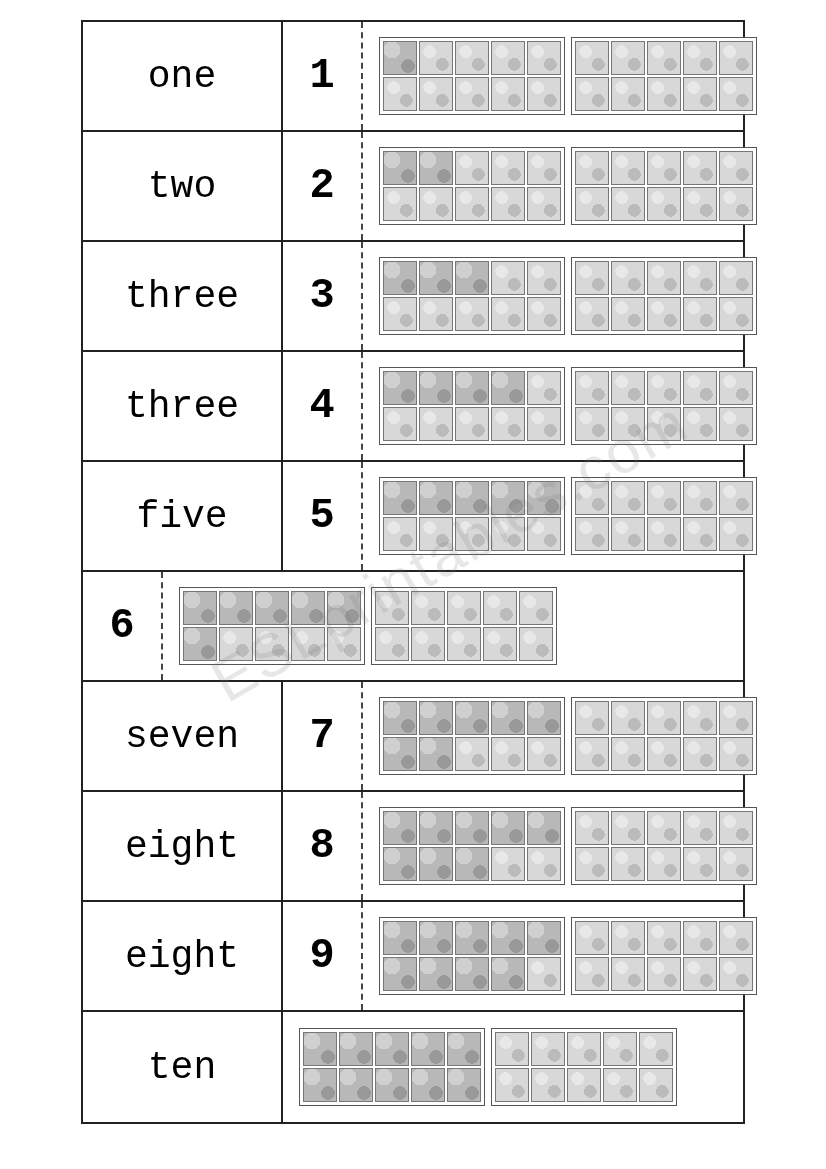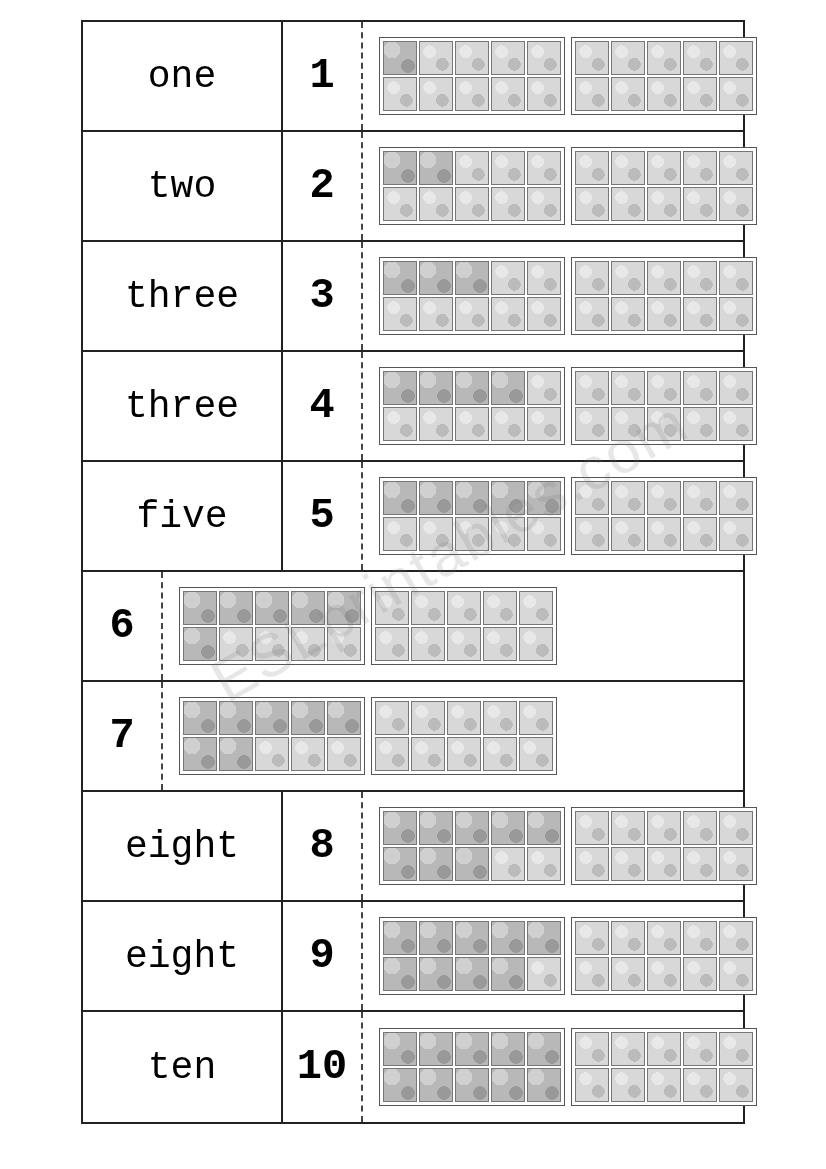--- a/index.html
+++ b/index.html
@@ -303,20 +303,21 @@
               <div class="cell-dot"></div>
               <div class="cell-dot"></div>
               <div class="cell-dot"></div>
               <div class="cell-dot"></div>
               <div class="cell-dot"></div>
             </div>
           </div>
         </div>
       </div>
       <div class="row">
+        <div class="cell-word">seven</div>
         <div class="cell-num">7</div>
         <div class="cell-grid">
           <div class="ten-frame-container">
             <div class="ten-frame">
               <div class="cell-dot filled"></div>
               <div class="cell-dot filled"></div>
               <div class="cell-dot filled"></div>
               <div class="cell-dot filled"></div>
               <div class="cell-dot filled"></div>
               <div class="cell-dot filled"></div>
@@ -399,21 +400,20 @@
               <div class="cell-dot"></div>
               <div class="cell-dot"></div>
               <div class="cell-dot"></div>
               <div class="cell-dot"></div>
             </div>
           </div>
         </div>
       </div>
       <div class="row">
         <div class="cell-word">ten</div>
-        <div class="cell-num">10</div>
         <div class="cell-grid">
           <div class="ten-frame-container">
             <div class="ten-frame">
               <div class="cell-dot filled"></div>
               <div class="cell-dot filled"></div>
               <div class="cell-dot filled"></div>
               <div class="cell-dot filled"></div>
               <div class="cell-dot filled"></div>
               <div class="cell-dot filled"></div>
               <div class="cell-dot filled"></div>

